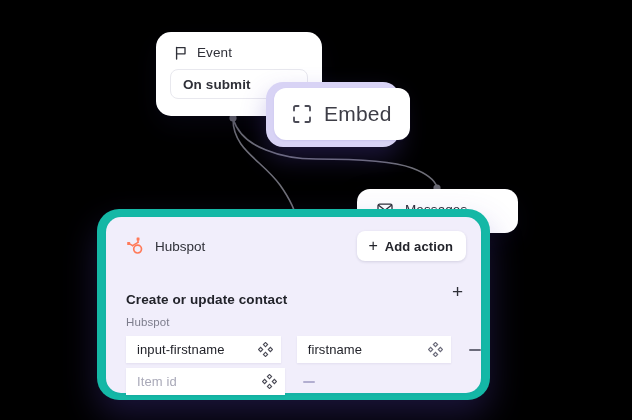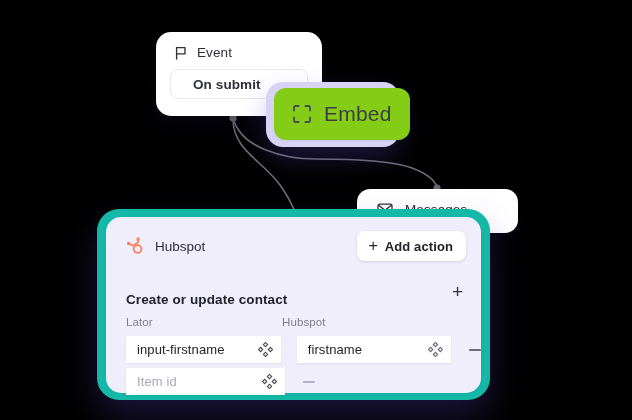--- a/index.html
+++ b/index.html
@@ -14,29 +14,29 @@
   
   .card{position:absolute;background:#ffffff;border-radius:14px;
         box-shadow:0 10px 26px rgba(20,18,50,.28),0 2px 6px rgba(20,18,50,.16);}
 
   
   #event-card{left:156px;top:32px;width:166px;height:84px;border-radius:15px;}
   .card-head{display:flex;align-items:center;gap:9px;padding:13px 0 0 18px;}
   .card-head .label{font-size:13.5px;color:#2f3038;font-weight:400;letter-spacing:.1px;}
   .flag-ico{width:14px;height:14px;display:block;}
   .field-sm{margin:9px 14px 0 14px;height:28px;border:1px solid #e8e8ee;border-radius:8px;
-            display:flex;align-items:center;padding:0 22px;background:#fff;}
+            display:flex;align-items:center;padding:0 12px;background:#fff;}
   .field-sm span{font-size:13.5px;color:#2f3038;font-weight:600;letter-spacing:.1px;}
 
   
   #embed-wrap{position:absolute;left:266px;top:82px;width:134px;height:65px;
               background:#d8d3f5;border-radius:17px;
               box-shadow:0 12px 26px rgba(90,70,190,.30);}
   #embed-chip{position:absolute;left:8px;top:6px;width:118px;height:52px;
-              background:#84cc16;border-radius:12px;
+              background:#ffffff;border-radius:12px;
               box-shadow:0 1px 2px rgba(80,60,170,.10);
               display:flex;align-items:center;gap:12px;padding-left:18px;}
   #embed-chip .label{font-size:21px;color:#3d3d46;letter-spacing:.2px;}
   .scan-ico{width:20px;height:20px;display:block;}
 
   
   #messages-card{left:357px;top:189px;width:161px;height:44px;border-radius:13px;}
   #messages-card .card-head{padding:13px 0 0 20px;gap:12px;}
   #messages-card .label{font-size:13.5px;color:#2f3038;}
   .mail-ico{width:16px;height:13px;display:block;}
@@ -160,21 +160,20 @@
           <span>Add action</span>
         </button>
       </div>
 
       <div class="hs-row2">
         <span class="title">Create or update contact</span>
         <span class="plus">+</span>
       </div>
 
       <div class="hs-cols">
-        <span class="colhead col-a">Lator</span>
         <span class="colhead col-b">Hubspot</span>
       </div>
 
       <div class="hs-fields">
 
         <div class="frow">
           <div class="inp">
             <span class="txt">input-firstname</span>
             <span>
               <svg class="dots-ico" viewBox="0 0 15 15" fill="none" stroke="#4a4a55" stroke-width="1.1">

